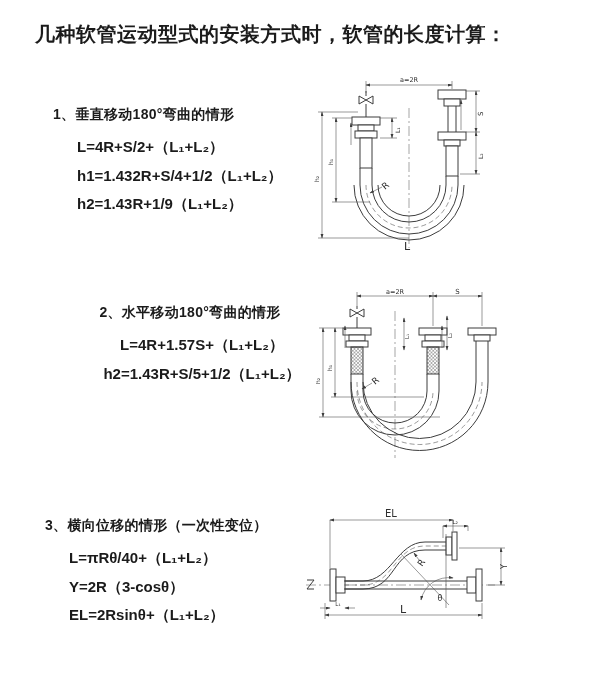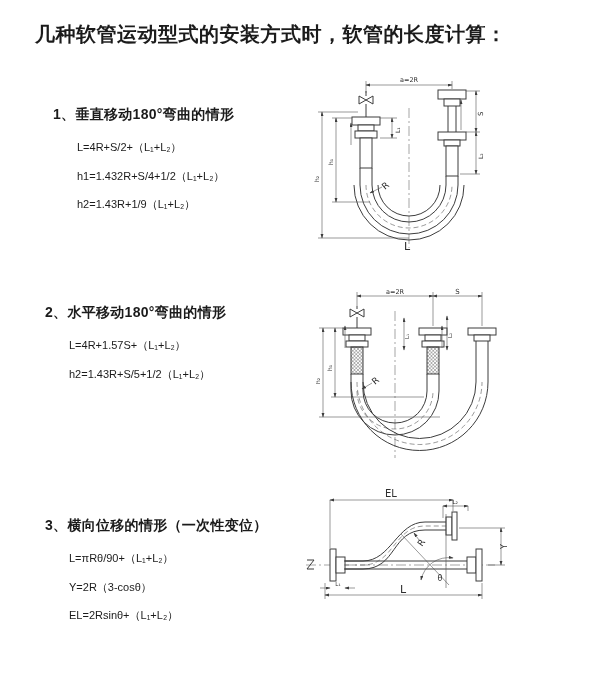--- a/index.html
+++ b/index.html
@@ -8,21 +8,21 @@
     background:#ffffff;color:#1b1b1b;
     font-family:"Liberation Sans","DejaVu Sans",sans-serif;
   }
   .page-title{
     position:absolute;left:35px;top:21px;
     font-size:20px;font-weight:700;letter-spacing:.5px;white-space:nowrap;
   }
   .sec{position:absolute;left:45px;width:290px;}
   .sec-heading{font-size:14px;font-weight:700;margin:0;white-space:nowrap;letter-spacing:.3px;}
   .formulas{margin:9px 0 0 24px;}
-  .formula{font-size:11px;font-weight:400;line-height:28.5px;margin:0;white-space:nowrap;}
+  .formula{font-size:15px;font-weight:700;line-height:28.5px;margin:0;white-space:nowrap;}
   .diag{position:absolute;}
   svg{display:block;}
   svg text{font-family:"DejaVu Sans","Liberation Sans",sans-serif;fill:#2e2e2e;}
   .obj{stroke:#3d3d3d;stroke-width:1;fill:none;}
   .obj rect{fill:#ffffff;}
   .braid{fill:url(#b1);}
   .dim{stroke:#555;stroke-width:.6;fill:none;}
   .cl{stroke:#6a6a6a;stroke-width:.6;fill:none;stroke-dasharray:10 3 2 3;}
   .hosedash{stroke:#555;stroke-width:.6;fill:none;stroke-dasharray:5 3;}
   .arrmk{fill:#3d3d3d;}
@@ -34,32 +34,32 @@
 
 <div class="sec" style="top:106px;margin-left:8px;">
   <div class="sec-heading">1、垂直移动180°弯曲的情形</div>
   <div class="formulas">
     <p class="formula">L=4R+S/2+（L₁+L₂）</p>
     <p class="formula">h1=1.432R+S/4+1/2（L₁+L₂）</p>
     <p class="formula">h2=1.43R+1/9（L₁+L₂）</p>
   </div>
 </div>
 
-<div class="sec" style="top:304px;">
+<div class="sec" style="top:304px;text-align:center;">
   <div class="sec-heading">2、水平移动180°弯曲的情形</div>
   <div class="formulas">
     <p class="formula">L=4R+1.57S+（L₁+L₂）</p>
     <p class="formula">h2=1.43R+S/5+1/2（L₁+L₂）</p>
   </div>
 </div>
 
 <div class="sec" style="top:517px;">
   <div class="sec-heading">3、横向位移的情形（一次性变位）</div>
   <div class="formulas">
-    <p class="formula">L=πRθ/90+（L₁+L₂）</p>
+    <p class="formula">L=πRθ/40+（L₁+L₂）</p>
     <p class="formula">Y=2R（3-cosθ）</p>
     <p class="formula">EL=2Rsinθ+（L₁+L₂）</p>
   </div>
 </div>
 
 <div class="diag" style="left:312px;top:70px;">
 <svg width="280" height="186" viewBox="0 0 280 186">
   <defs>
     <pattern id="b1" width="3.5" height="3.5" patternUnits="userSpaceOnUse">
       <path d="M0,0L3.5,3.5M3.5,0L0,3.5" stroke="#666" stroke-width="0.5"></path>
@@ -230,21 +230,21 @@
   <text x="79" y="7.5" text-anchor="middle" font-size="6.5">a=2R</text>
   <text x="141.5" y="7.5" text-anchor="middle" font-size="7">S</text>
   <text transform="translate(93,53) rotate(-90)" font-size="5.5">L₁</text>
   <text transform="translate(136,52) rotate(-90)" font-size="5.5">L₂</text>
   <text transform="translate(16,85) rotate(-90)" font-size="6">h₁</text>
   <text transform="translate(4,98) rotate(-90)" font-size="6">h₂</text>
   <text transform="translate(59,99) rotate(-40)" font-size="9">R</text>
 </svg>
 </div>
 
-<div class="diag" style="left:303px;top:488px;">
+<div class="diag" style="left:303px;top:508px;">
 <svg width="297" height="140" viewBox="0 0 297 140">
   <defs>
     <marker id="ar3" markerWidth="8" markerHeight="6" refX="7" refY="2.5" orient="auto-start-reverse">
       <path class="arrmk" d="M0,0L8,2.5L0,5Z"></path>
     </marker>
   </defs>
 
   <line class="cl" x1="3" y1="77" x2="192" y2="77"></line>
   <path class="obj" d="M4,72 H11 L4,81 H11" stroke-width="0.7"></path>
 

